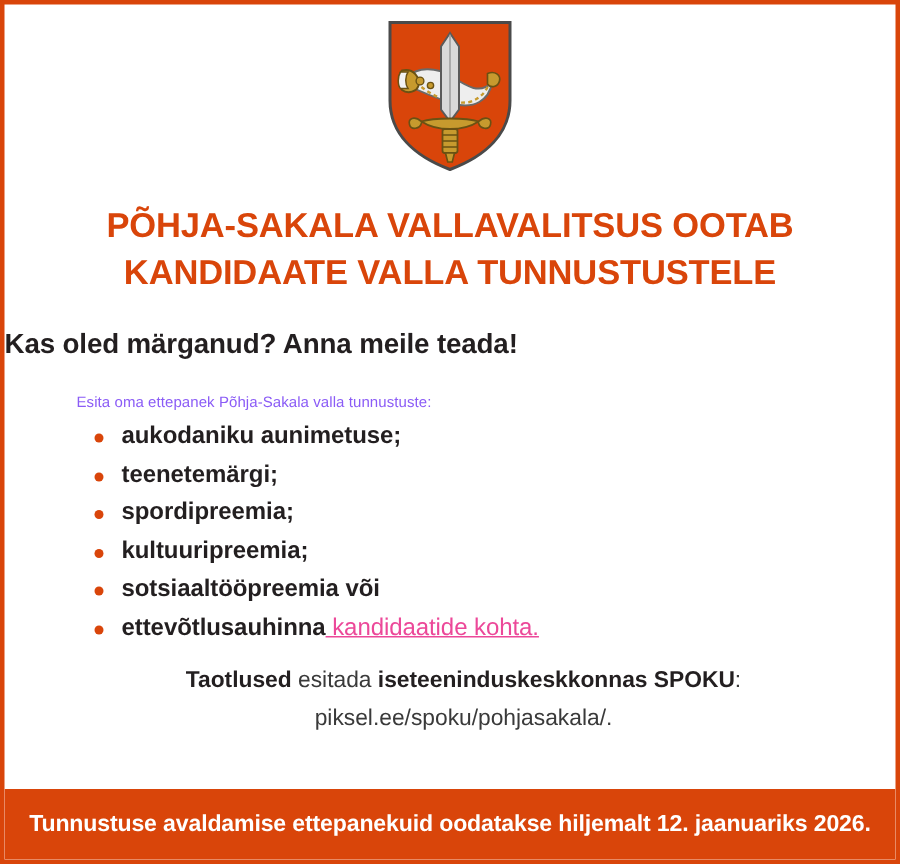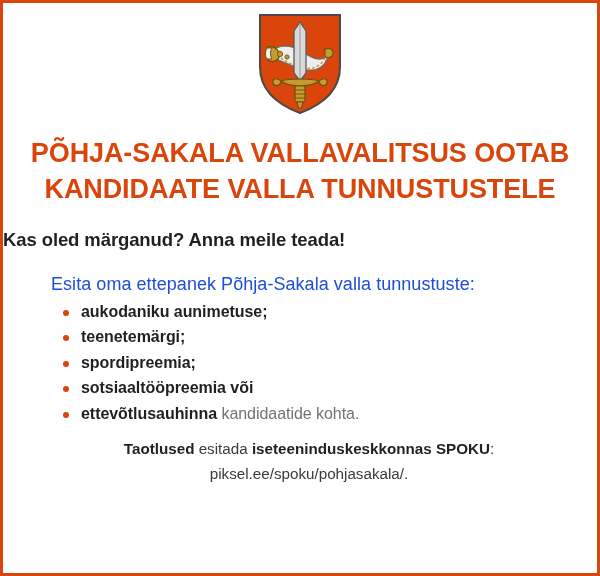--- a/index.html
+++ b/index.html
@@ -34,21 +34,21 @@
   .crest {
     display: block;
   }
 
   
   .title {
     margin-top: 18px;
     text-align: center;
     color: #d9450a;
     font-weight: bold;
-    font-size: 27px;
+    font-size: 23px;
     line-height: 1.35;
     letter-spacing: -0.1px;
     padding: 0 24px;
   }
   .title-line { display: block; }
 
   
   .subtitle {
     margin-top: 21px;
     text-align: left;
@@ -59,22 +59,22 @@
   }
 
   
   .body-block {
     margin-top: 23px;
     padding-left: 48px;
     padding-right: 30px;
   }
 
   .intro {
-    color: #1d4ed8;
-    font-size: 18px;
+    color: #8b5cf6;
+    font-size: 10px;
     letter-spacing: 0.05px;
   }
 
   .bullets {
     list-style: none;
     margin-top: 8px;
   }
   .bullet-item {
     position: relative;
     padding-left: 30px;
@@ -88,21 +88,22 @@
     position: absolute;
     left: 12px;
     top: 7px;
     width: 6px;
     height: 6px;
     border-radius: 50%;
     background: #d9450a;
   }
   .bullet-tail {
     font-weight: normal;
-    color: #737373;
+    color: #ec4899;
+    text-decoration: underline;
   }
 
   
   .apply {
     margin-top: 13px;
     text-align: center;
     font-size: 15.2px;
     color: #3a3a3a;
     line-height: 1.65;
     padding: 0 40px;
@@ -181,28 +182,34 @@
       <li class="bullet-item">
         <span class="bullet-dot"></span><span>aukodaniku aunimetuse;</span><span class="bullet-tail"></span>
       </li>
       <li class="bullet-item">
         <span class="bullet-dot"></span><span>teenetemärgi;</span><span class="bullet-tail"></span>
       </li>
       <li class="bullet-item">
         <span class="bullet-dot"></span><span>spordipreemia;</span><span class="bullet-tail"></span>
       </li>
       <li class="bullet-item">
+        <span class="bullet-dot"></span><span>kultuuripreemia;</span><span class="bullet-tail"></span>
+      </li>
+      <li class="bullet-item">
         <span class="bullet-dot"></span><span>sotsiaaltööpreemia või</span><span class="bullet-tail"></span>
       </li>
       <li class="bullet-item">
         <span class="bullet-dot"></span><span>ettevõtlusauhinna</span><span class="bullet-tail"> kandidaatide kohta.</span>
       </li>
     </ul>
 
     <div class="apply">
       <b>Taotlused</b><span> esitada </span><b>iseteeninduskeskkonnas SPOKU</b><span>:</span><br>
       <span>piksel.ee/spoku/pohjasakala/.</span>
     </div>
 
   </div>
 
+  <div class="footer">
+    <span class="footer-text">Tunnustuse avaldamise ettepanekuid oodatakse hiljemalt 12. jaanuariks 2026.</span>
+  </div>
 
 </div>
 
 </body></html>

